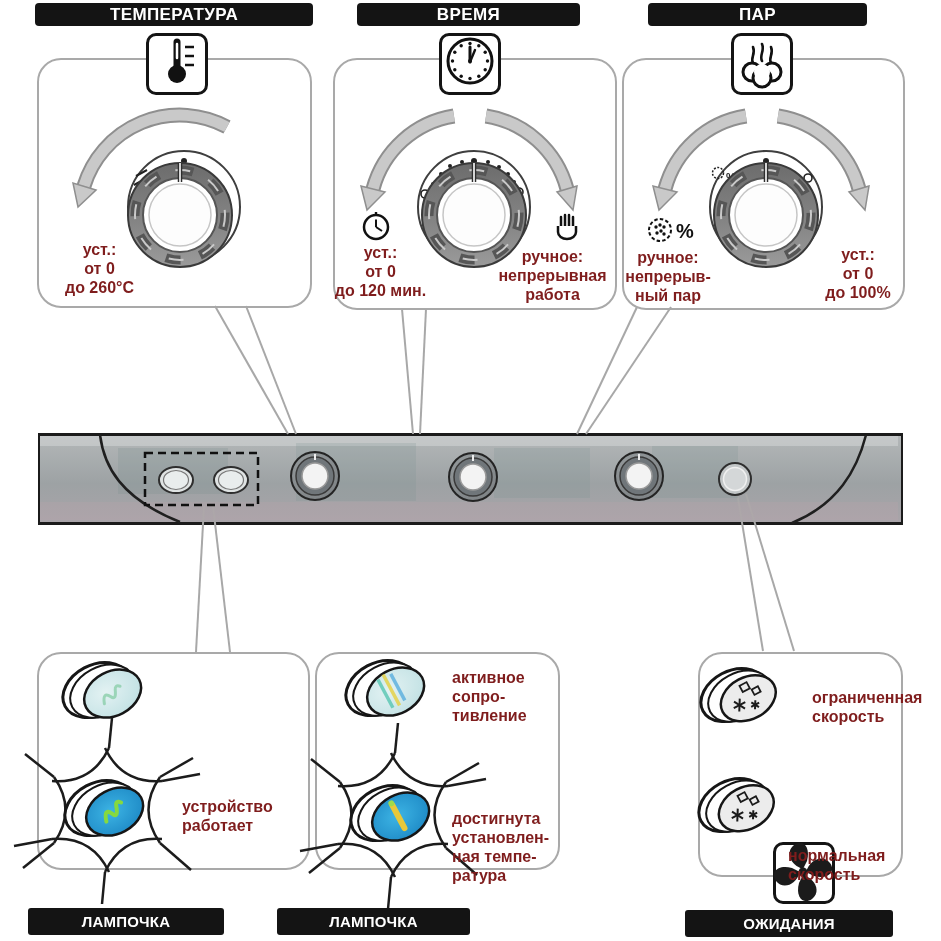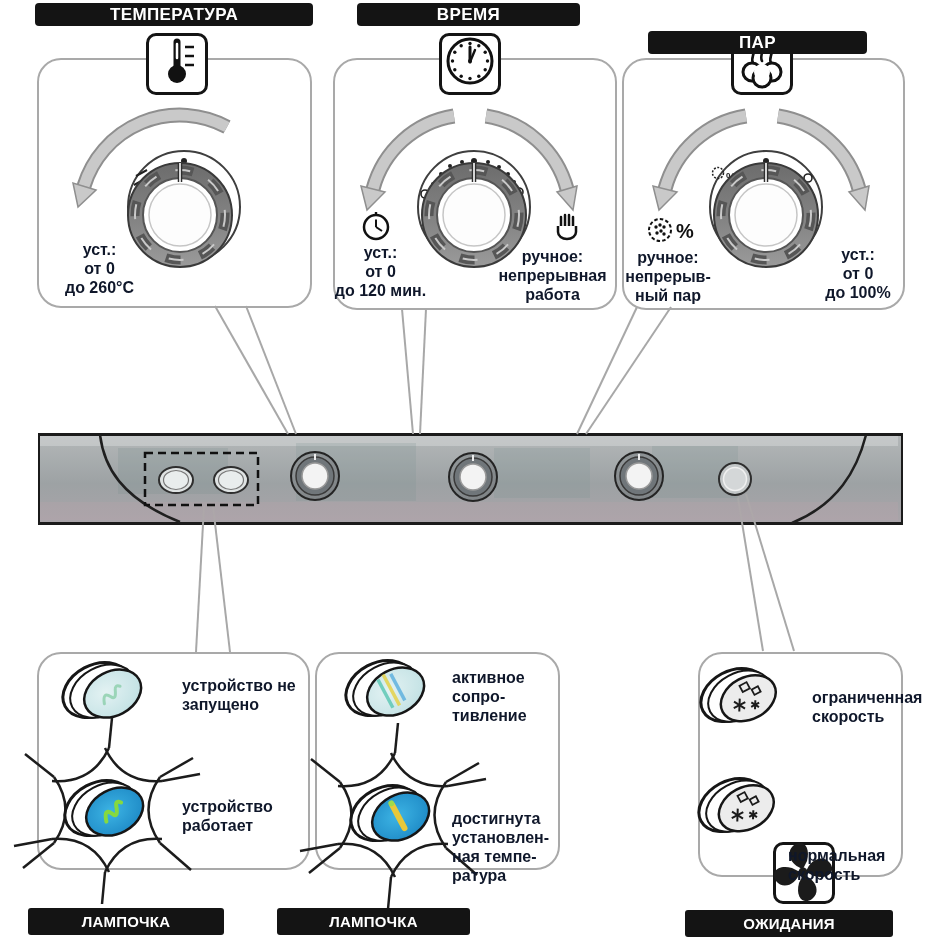--- a/index.html
+++ b/index.html
@@ -12,32 +12,32 @@
        font:bold 15px/27px "Liberation Sans",sans-serif;text-align:center;
        border-radius:3px;letter-spacing:.2px;z-index:6;}
   .box{position:absolute;background:#fff;border:2px solid #a9a9a9;border-radius:24px;z-index:1;}
   .isq{position:absolute;width:56px;height:56px;background:#fff;border:3px solid #141414;
        border-radius:10px;z-index:3;}
   #gfx{position:absolute;left:0;top:0;z-index:4;pointer-events:none;}
   .panel{position:absolute;left:38px;top:433px;width:861px;height:86px;z-index:2;
          background:linear-gradient(#b3b7b8,#9da2a4 55%,#a9a4a9);
          border-top:3px solid #1b1b1b;border-bottom:3px solid #1b1b1b;
          border-left:2px solid #1b1b1b;border-right:2px solid #1b1b1b;}
-  .txt{position:absolute;font:bold 16px/19px "Liberation Sans",sans-serif;color:#0f172a;
+  .txt{position:absolute;font:bold 16px/19px "Liberation Sans",sans-serif;color:#7f1d1d;
        white-space:pre-line;z-index:6;}
   .ctr{text-align:center;}
 </style>
 </head>
 <body>
 
 <div id="stage">
 
   <div class="hdr" style="left:35px;width:278px;">ТЕМПЕРАТУРА</div>
   <div class="hdr" style="left:357px;width:223px;">ВРЕМЯ</div>
-  <div class="hdr" style="left:648px;width:219px;margin-top:28px;">ПАР</div>
+  <div class="hdr" style="left:648px;width:219px;">ПАР</div>
 
   <div class="box" style="left:37px;top:58px;width:271px;height:246px;"></div>
   <div class="box" style="left:333px;top:58px;width:280px;height:248px;"></div>
   <div class="box" style="left:622px;top:58px;width:279px;height:248px;"></div>
 
   <div class="box" style="left:37px;top:652px;width:269px;height:214px;"></div>
   <div class="box" style="left:315px;top:652px;width:241px;height:214px;"></div>
   <div class="box" style="left:698px;top:652px;width:201px;height:221px;"></div>
 
   <div class="isq" style="left:146px;top:33px;"></div>
@@ -380,22 +380,20 @@
   <div class="txt ctr" style="left:490px;top:247px;width:125px;">ручное:
 непрерывная
 работа</div>
   <div class="txt ctr" style="left:618px;top:248px;width:100px;">ручное:
 непрерыв-
 ный пар</div>
   <div class="txt ctr" style="left:812px;top:245px;width:92px;">уст.:
 от 0
 до 100%</div>
 
-  <div class="txt" style="left:182px;top:676px;width:125px;">устройство не
-запущено</div>
   <div class="txt" style="left:452px;top:668px;width:105px;">активное
 сопро-
 тивление</div>
   <div class="txt" style="left:182px;top:797px;width:125px;">устройство
 работает</div>
   <div class="txt" style="left:452px;top:793px;width:105px;margin-top:16px;">достигнута
 установлен-
 ная темпе-
 ратура</div>
   <div class="txt" style="left:812px;top:688px;width:112px;">ограниченная

